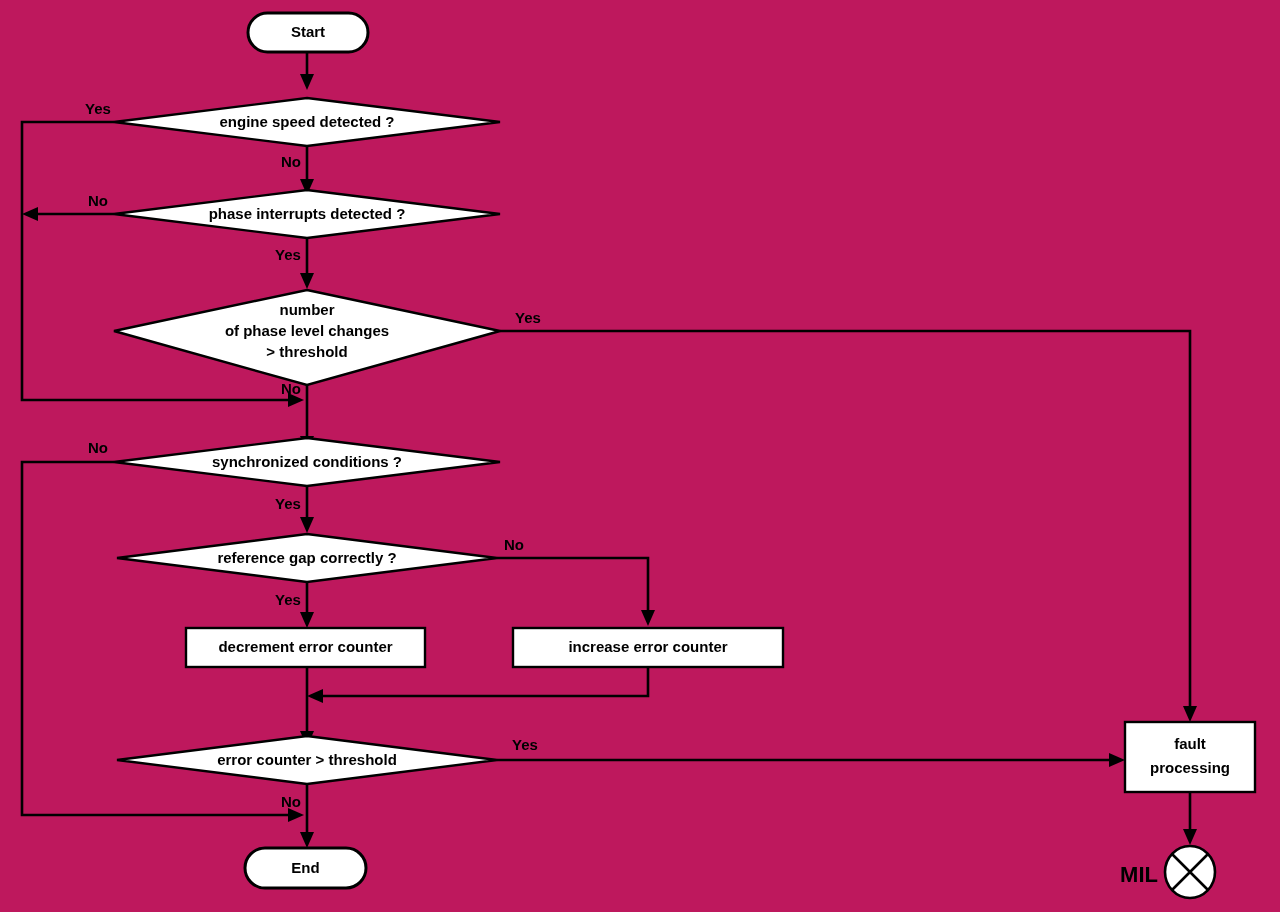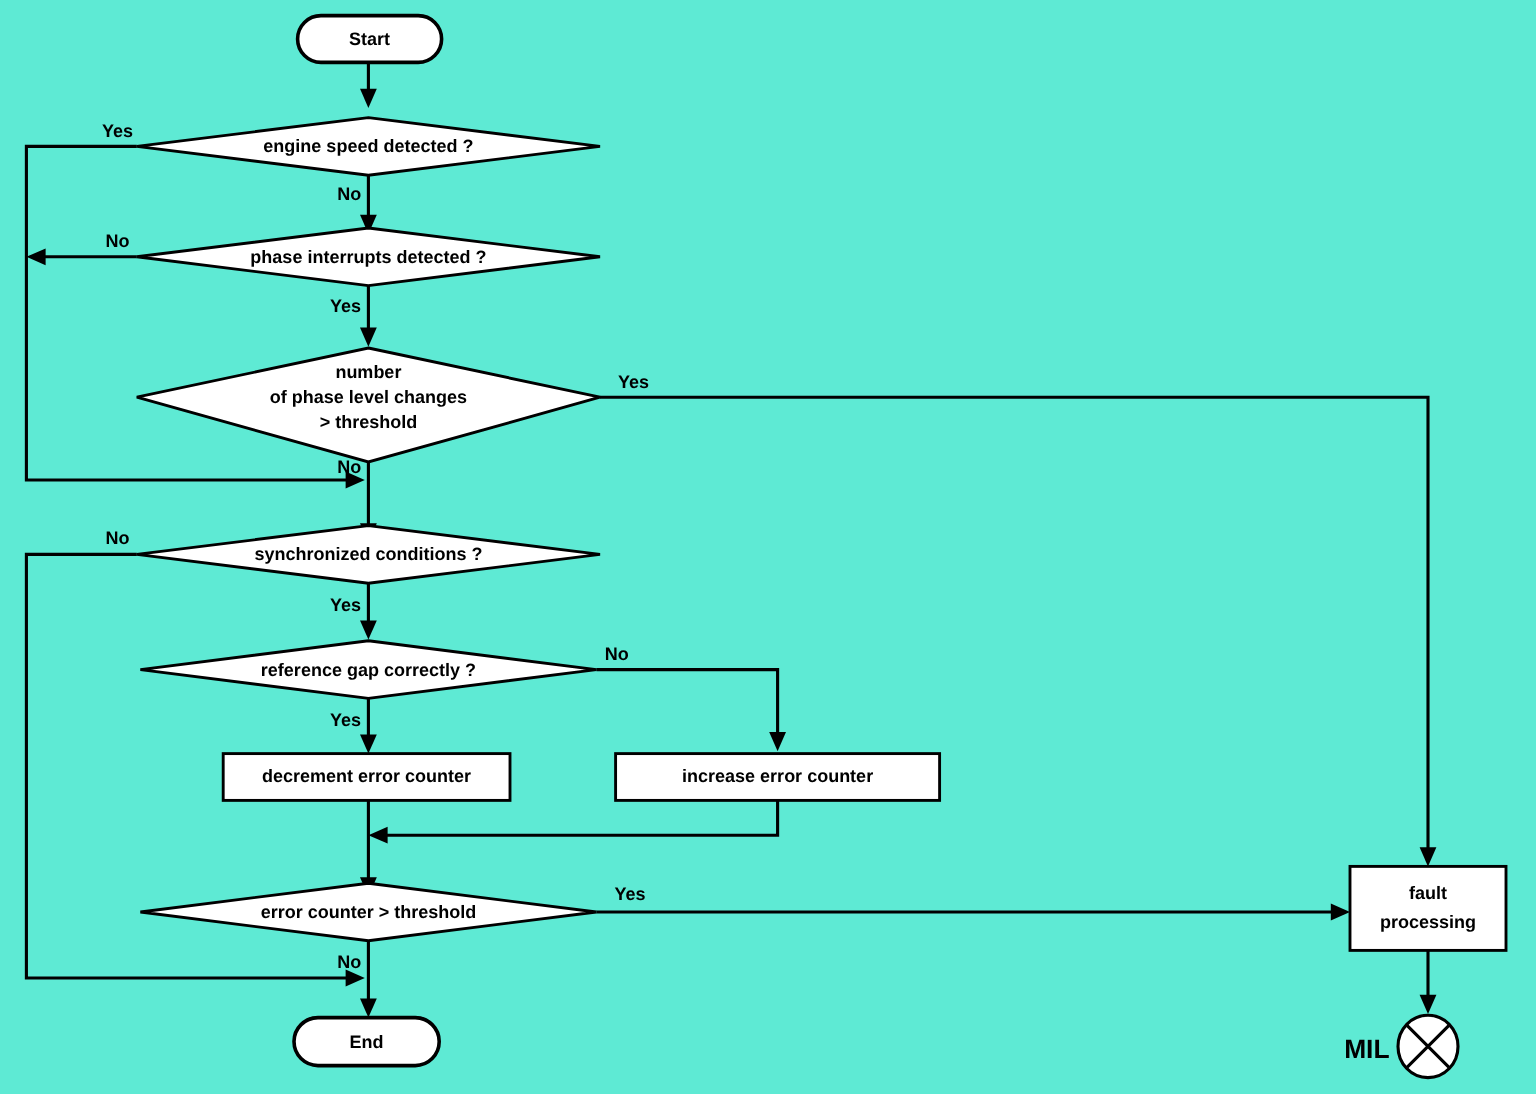--- a/index.html
+++ b/index.html
@@ -10,21 +10,21 @@
   body {
     width: 1280px;
     height: 912px;
     font-family: "Liberation Sans", sans-serif;
     overflow: hidden;
   }
   #flowchart-root {
     position: relative;
     width: 1280px;
     height: 912px;
-    background: #5eead4;
+    background: #be185d;
   }
   svg#diagram {
     display: block;
     width: 1280px;
     height: 912px;
   }
   .shape-stroke {
     fill: #ffffff;
     stroke: #000000;
     stroke-width: 2.4;

